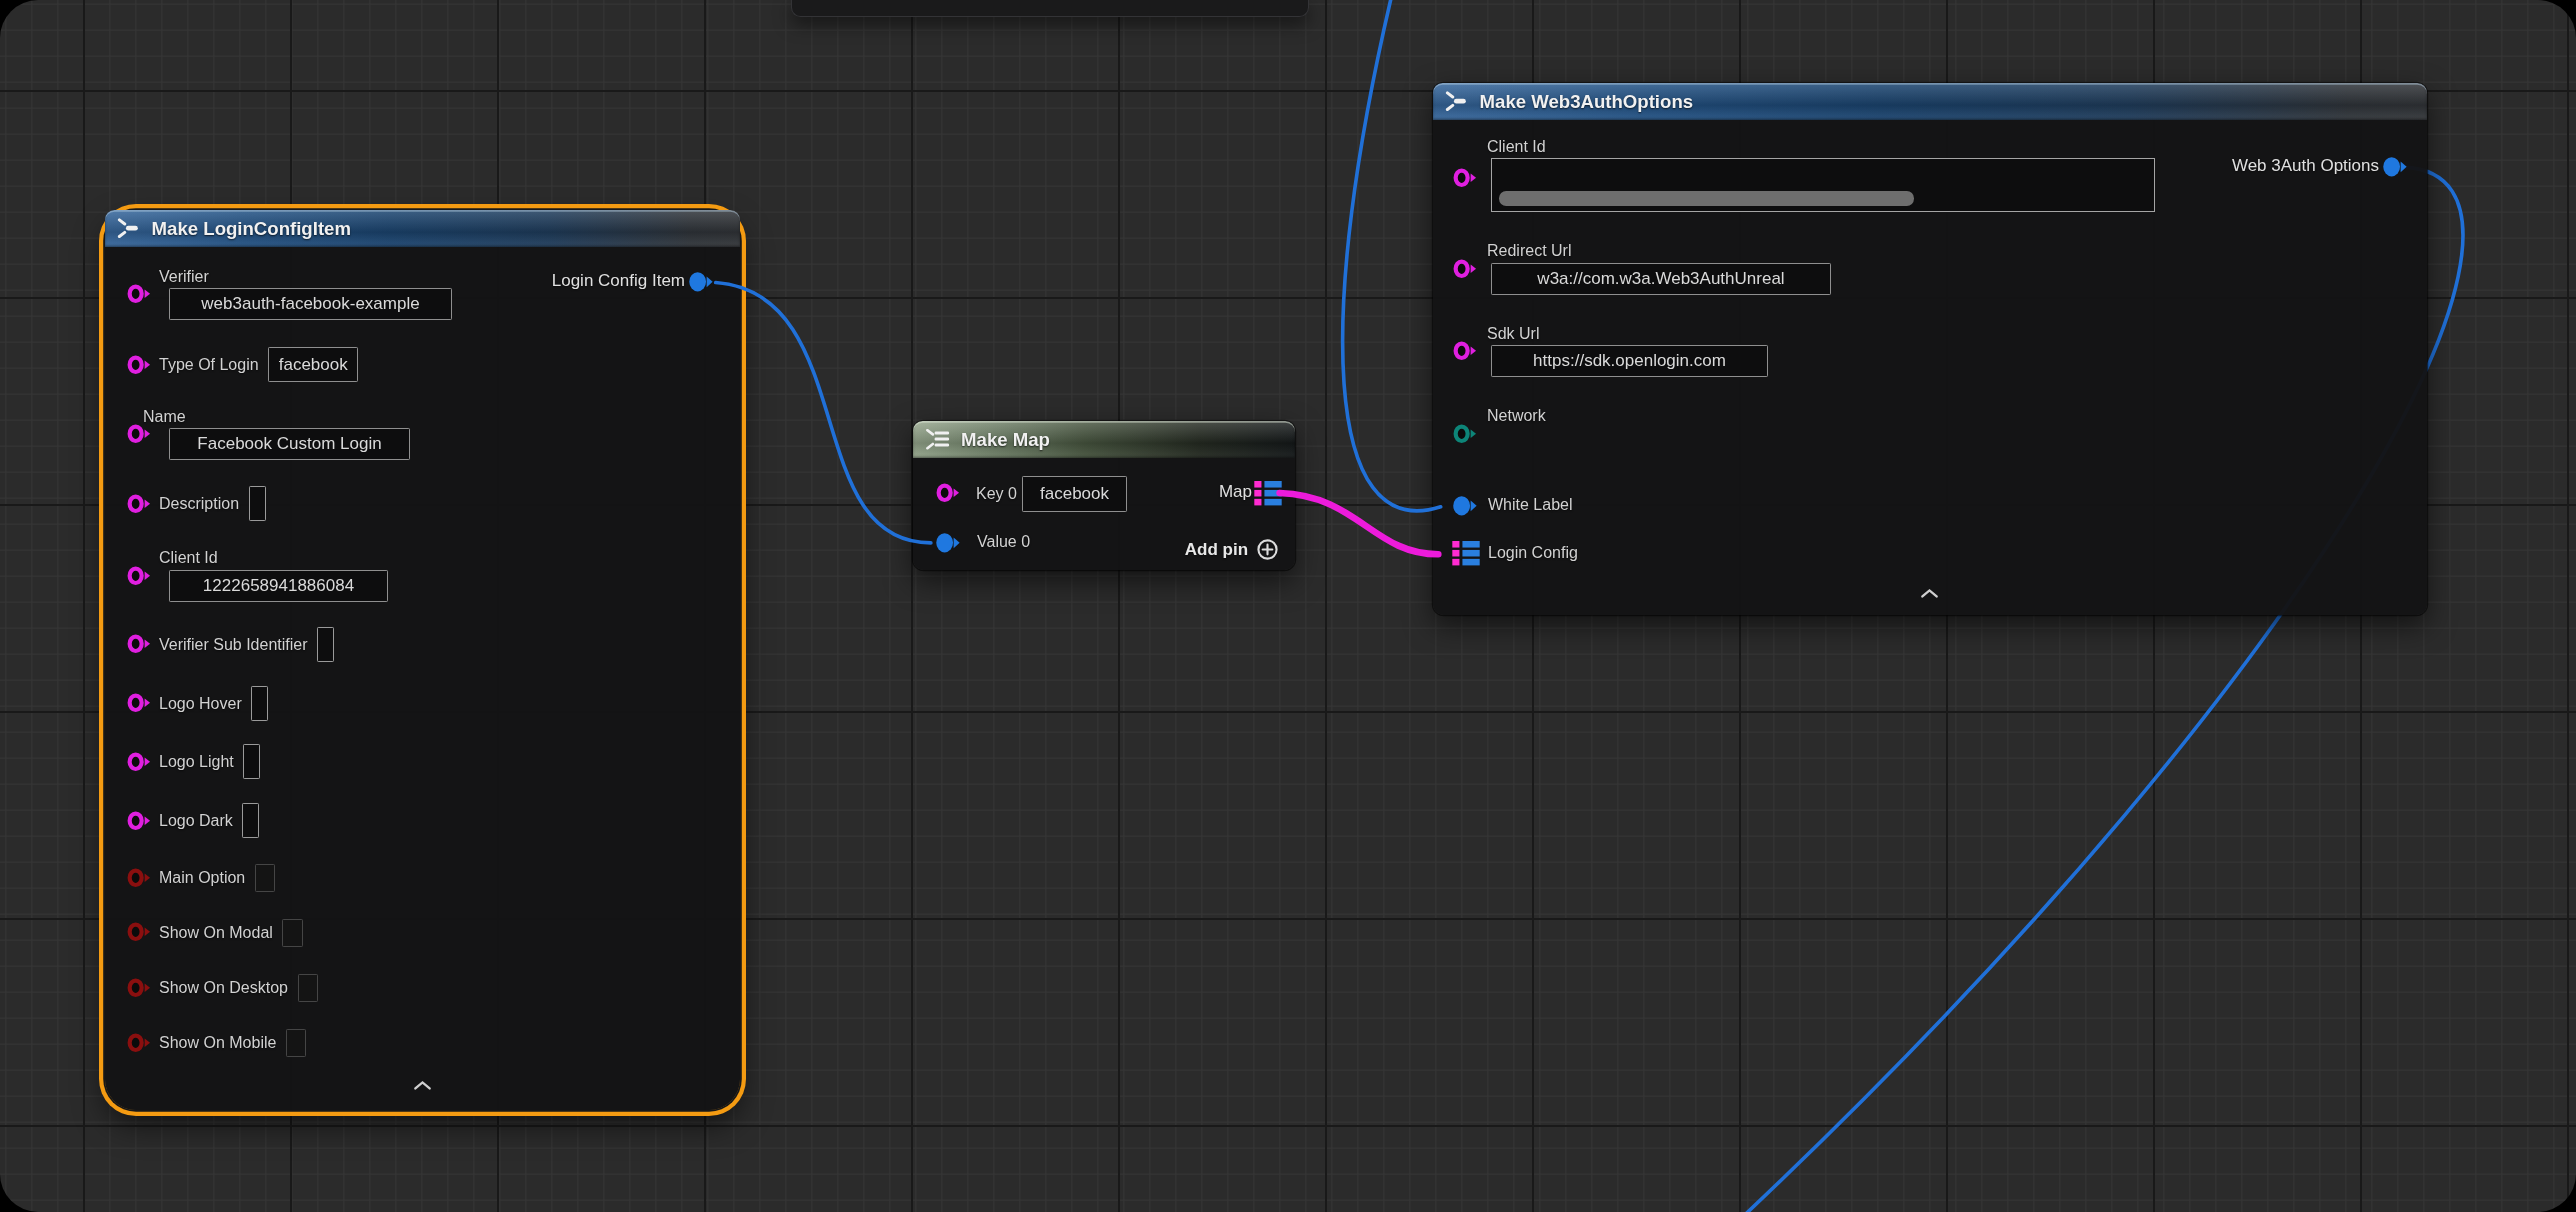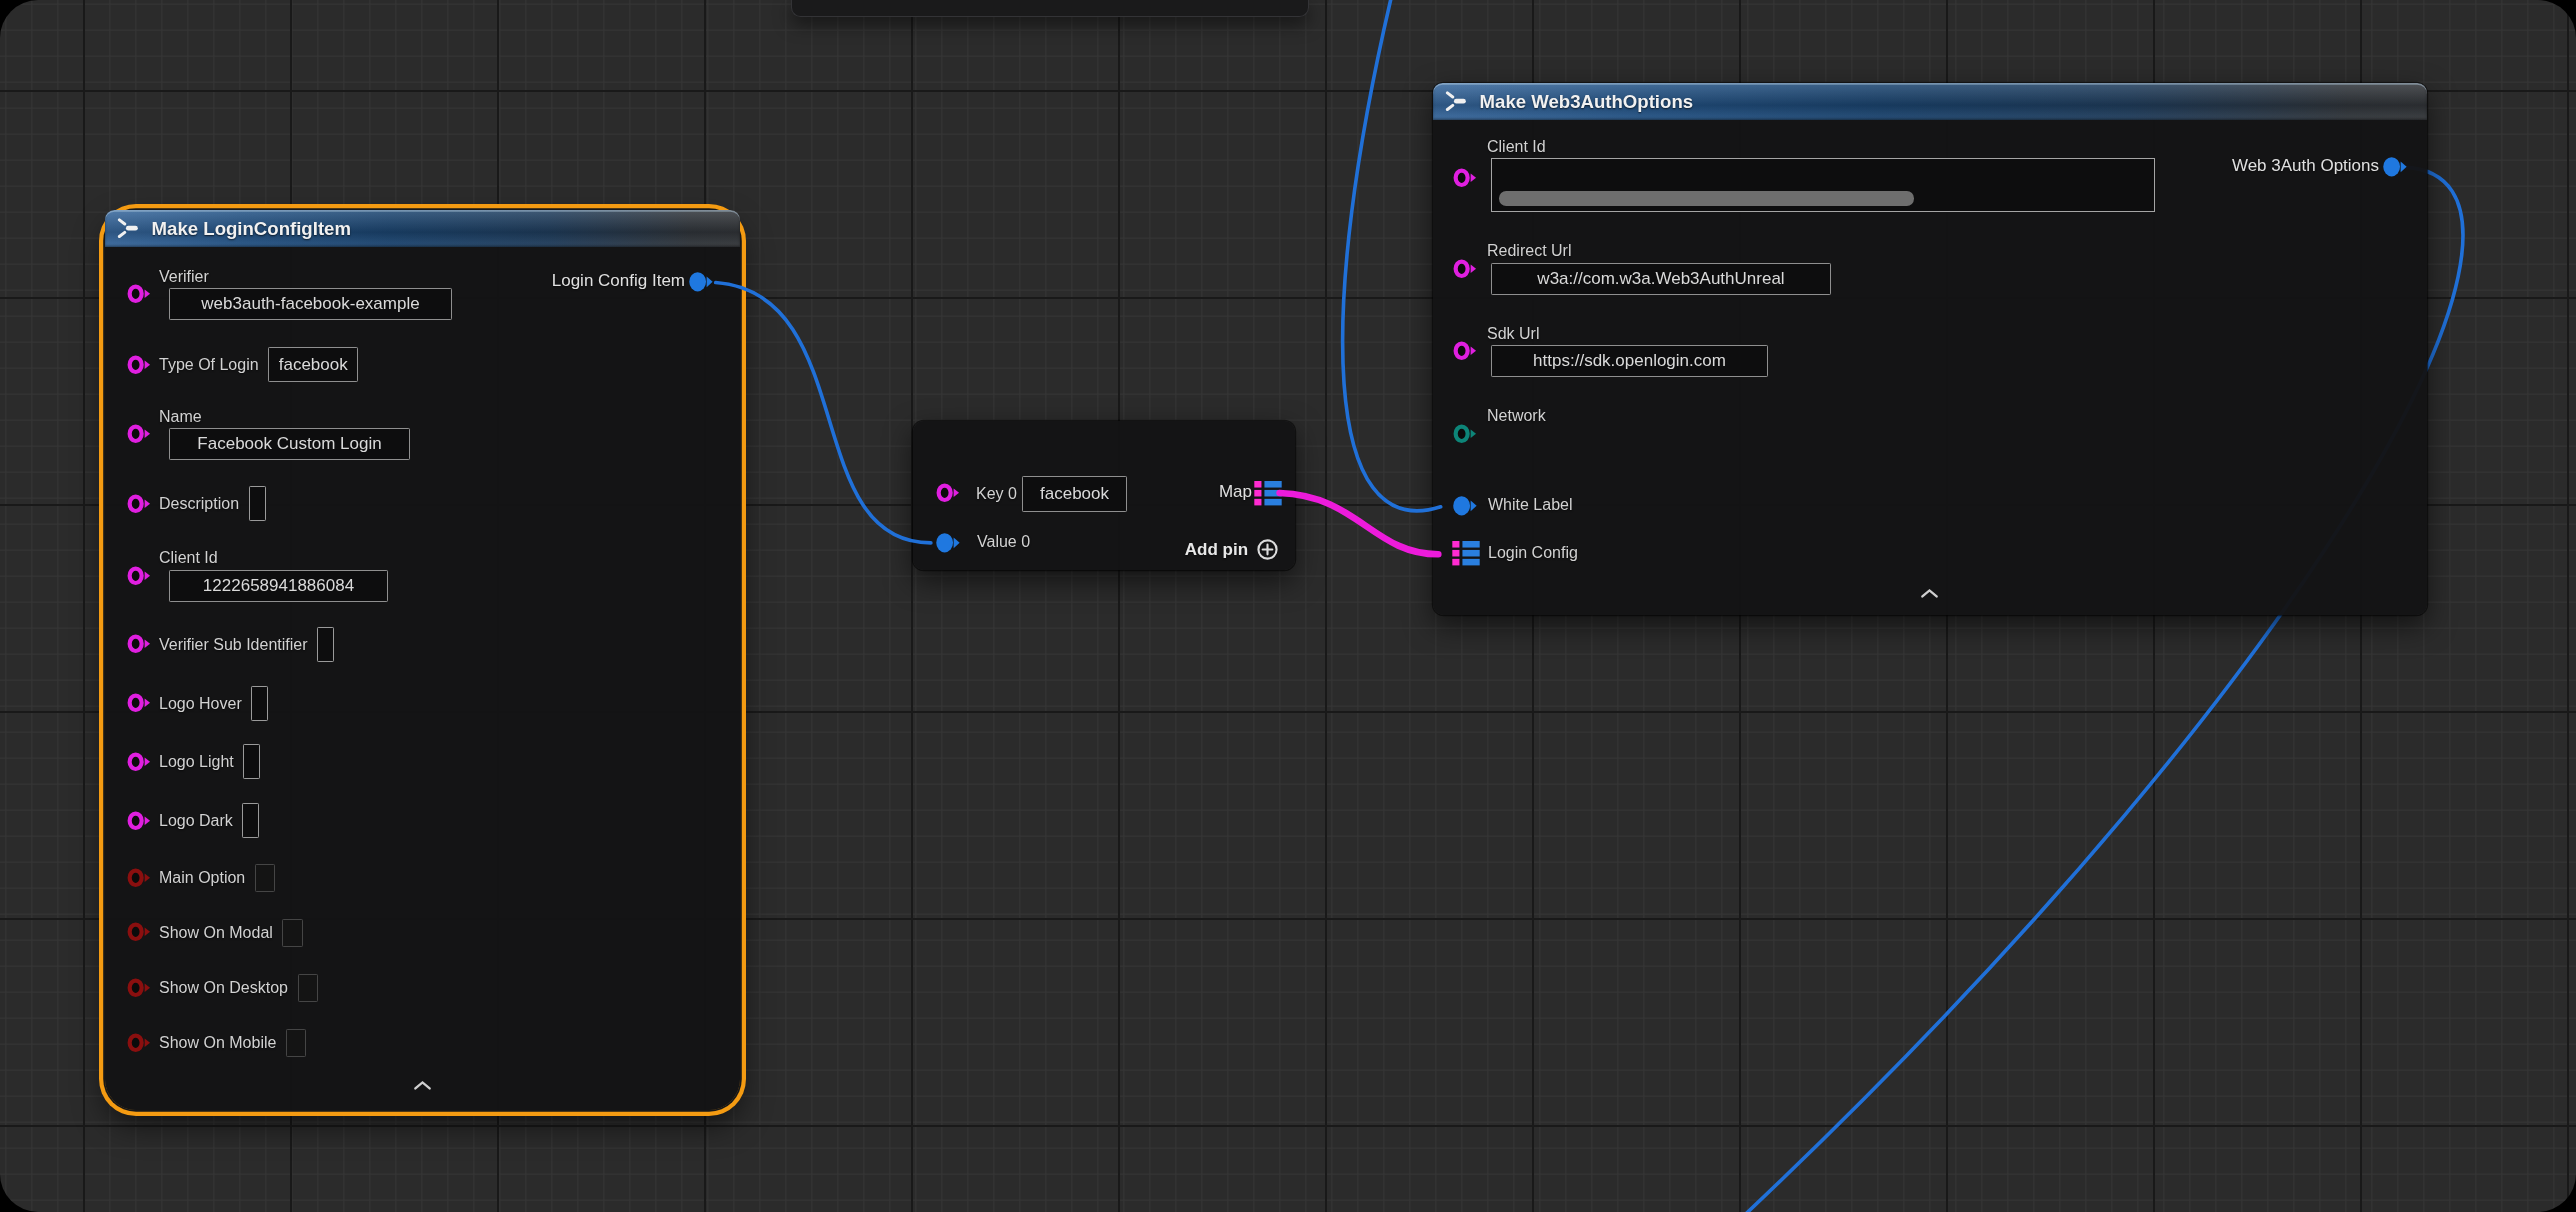--- a/index.html
+++ b/index.html
@@ -80,21 +80,21 @@
             <path d="M31 11 L40 18 L31 25 Z" fill="#e01fe0"></path>
           </svg></span>
         <div class="row" style="left: 54px; top: 137px;">
           <span class="lbl">Type Of Login</span>
           <div class="tbox inline" style="width: 90px;">facebook</div>
         </div>
         <span class="pin" style="left: 21px; top: 213px;"><svg width="26.5" height="21.6" viewBox="0 0 44 36">
             <ellipse cx="16" cy="18" rx="10" ry="12" fill="#0b0b0b" stroke="#e01fe0" stroke-width="7"></ellipse>
             <path d="M31 11 L40 18 L31 25 Z" fill="#e01fe0"></path>
           </svg></span>
-        <span class="lbl" style="position: absolute; left: 54px; top: 198px;">Name</span>
+        <span class="lbl" style="position: absolute; left: 38px; top: 198px;">Name</span>
         <div class="tbox" style="left: 64px; top: 218px; width: 241px;">Facebook Custom Login</div>
         <span class="pin" style="left: 21px; top: 283px;"><svg width="26.5" height="21.6" viewBox="0 0 44 36">
             <ellipse cx="16" cy="18" rx="10" ry="12" fill="#0b0b0b" stroke="#e01fe0" stroke-width="7"></ellipse>
             <path d="M31 11 L40 18 L31 25 Z" fill="#e01fe0"></path>
           </svg></span>
         <div class="row" style="left: 54px; top: 276px;">
           <span class="lbl">Description</span>
           <div class="thin"></div>
         </div>
         <span class="pin" style="left: 21px; top: 355px;"><svg width="26.5" height="21.6" viewBox="0 0 44 36">
@@ -172,20 +172,31 @@
             <ellipse cx="16" cy="18" rx="14" ry="16" fill="#1f78e0"></ellipse>
             <path d="M31 9 L41 18 L31 27 Z" fill="#1f78e0"></path>
           </svg></span>
         <div class="collapse" style="left: 307px; top: 869px;">
           <svg width="19" height="10.8" viewBox="0 0 32 18">
             <path d="M4 14 L16 4 L28 14" stroke="#cfcfcf" stroke-width="4" fill="none" stroke-linecap="round"></path>
           </svg>
         </div>
       </div>
       <div class="node" style="left: 913px; top: 421px; width: 382px; height: 149px;">
+        <div class="hdr green">
+          <span style="display: flex;">
+            <svg width="26.5" height="20.4" viewBox="0 0 44 34">
+    <path d="M4 2 L13 9 M4 32 L13 25" stroke="#f0f0f0" stroke-width="4.5" stroke-linecap="round" fill="none"></path>
+    <rect x="16" y="4" width="24" height="5" rx="2" fill="#f0f0f0"></rect>
+    <rect x="16" y="14" width="24" height="5" rx="2" fill="#f0f0f0"></rect>
+    <rect x="16" y="24" width="24" height="5" rx="2" fill="#f0f0f0"></rect>
+            </svg>
+          </span>
+          <span class="ttl">Make Map</span>
+        </div>
         <span class="pin" style="left: 21.6px; top: 61px;"><svg width="26.5" height="21.6" viewBox="0 0 44 36">
             <ellipse cx="16" cy="18" rx="10" ry="12" fill="#0b0b0b" stroke="#e01fe0" stroke-width="7"></ellipse>
             <path d="M31 11 L40 18 L31 25 Z" fill="#e01fe0"></path>
           </svg></span>
         <div class="row" style="left: 63px; top: 55px;">
           <span class="lbl">Key 0</span>
           <div class="tbox inline" style="width: 105px; position: absolute; left: 46px; height: 36px;">facebook</div>
         </div>
         <span class="pin" style="left: 21.6px; top: 111px;"><svg width="26.5" height="21.6" viewBox="0 0 44 36">
             <ellipse cx="16" cy="18" rx="14" ry="16" fill="#1f78e0"></ellipse>

